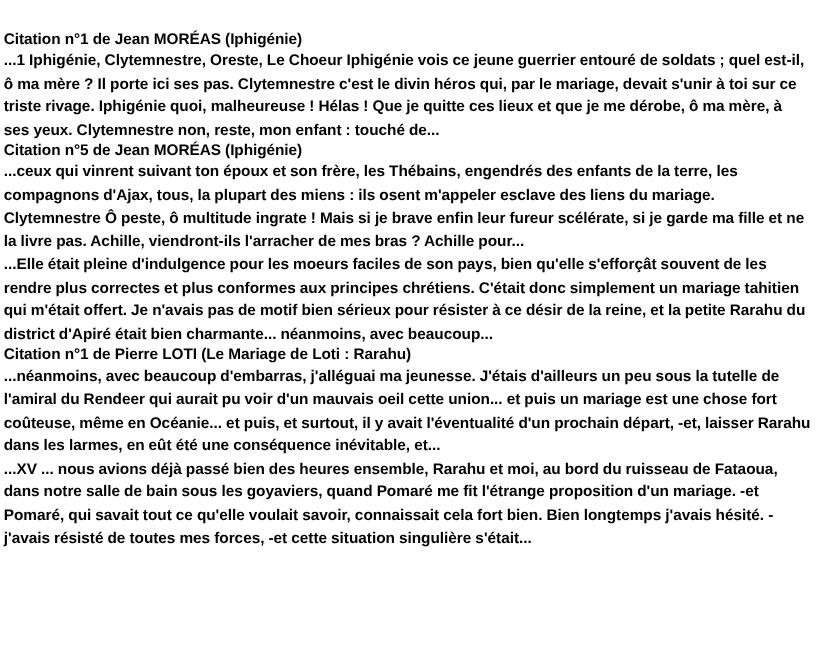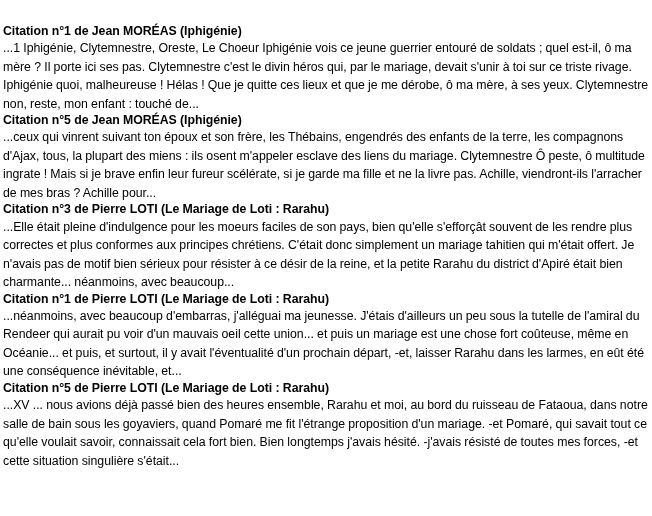--- a/index.html
+++ b/index.html
@@ -29,21 +29,21 @@
     font-size: 12.3px;
     font-weight: bold;
     line-height: 15.2px;
     margin: 0;
     padding: 0;
     letter-spacing: -0.05px;
     white-space: nowrap;
   }
   .citation-text {
     font-size: 12.3px;
-    font-weight: normal;
+    font-weight: bold;
     line-height: 18.5px;
     margin: 0;
     padding: 0;
     text-align: left;
     letter-spacing: -0.02px;
     word-spacing: -0.15px;
   }
 </style>
 </head>
 <body>
@@ -54,27 +54,25 @@
     <div class="citation-title">Citation n°1 de Jean MORÉAS (Iphigénie)</div>
     <div class="citation-text">...1 Iphigénie, Clytemnestre, Oreste, Le Choeur Iphigénie vois ce jeune guerrier entouré de soldats ; quel est-il, ô ma mère ? Il porte ici ses pas. Clytemnestre c'est le divin héros qui, par le mariage, devait s'unir à toi sur ce triste rivage. Iphigénie quoi, malheureuse ! Hélas ! Que je quitte ces lieux et que je me dérobe, ô ma mère, à ses yeux. Clytemnestre non, reste, mon enfant : touché de...</div>
   </div>
 
   <div class="citation-block">
     <div class="citation-title">Citation n°5 de Jean MORÉAS (Iphigénie)</div>
     <div class="citation-text">...ceux qui vinrent suivant ton époux et son frère, les Thébains, engendrés des enfants de la terre, les compagnons d'Ajax, tous, la plupart des miens : ils osent m'appeler esclave des liens du mariage. Clytemnestre Ô peste, ô multitude ingrate ! Mais si je brave enfin leur fureur scélérate, si je garde ma fille et ne la livre pas. Achille, viendront-ils l'arracher de mes bras ? Achille pour...</div>
   </div>
 
   <div class="citation-block">
-    <div class="citation-title">Citation n°3 de Pierre LOTI (Le Mariage de Loti : Rarahu)</div>
     <div class="citation-text">...Elle était pleine d'indulgence pour les moeurs faciles de son pays, bien qu'elle s'efforçât souvent de les rendre plus correctes et plus conformes aux principes chrétiens. C'était donc simplement un mariage tahitien qui m'était offert. Je n'avais pas de motif bien sérieux pour résister à ce désir de la reine, et la petite Rarahu du district d'Apiré était bien charmante... néanmoins, avec beaucoup...</div>
   </div>
 
   <div class="citation-block">
     <div class="citation-title">Citation n°1 de Pierre LOTI (Le Mariage de Loti : Rarahu)</div>
     <div class="citation-text">...néanmoins, avec beaucoup d'embarras, j'alléguai ma jeunesse. J'étais d'ailleurs un peu sous la tutelle de l'amiral du Rendeer qui aurait pu voir d'un mauvais oeil cette union... et puis un mariage est une chose fort coûteuse, même en Océanie... et puis, et surtout, il y avait l'éventualité d'un prochain départ, -et, laisser Rarahu dans les larmes, en eût été une conséquence inévitable, et...</div>
   </div>
 
   <div class="citation-block">
-    <div class="citation-title">Citation n°5 de Pierre LOTI (Le Mariage de Loti : Rarahu)</div>
     <div class="citation-text">...XV ... nous avions déjà passé bien des heures ensemble, Rarahu et moi, au bord du ruisseau de Fataoua, dans notre salle de bain sous les goyaviers, quand Pomaré me fit l'étrange proposition d'un mariage. -et Pomaré, qui savait tout ce qu'elle voulait savoir, connaissait cela fort bien. Bien longtemps j'avais hésité. -j'avais résisté de toutes mes forces, -et cette situation singulière s'était...</div>
   </div>
 
 </div>
 
 </body></html>

